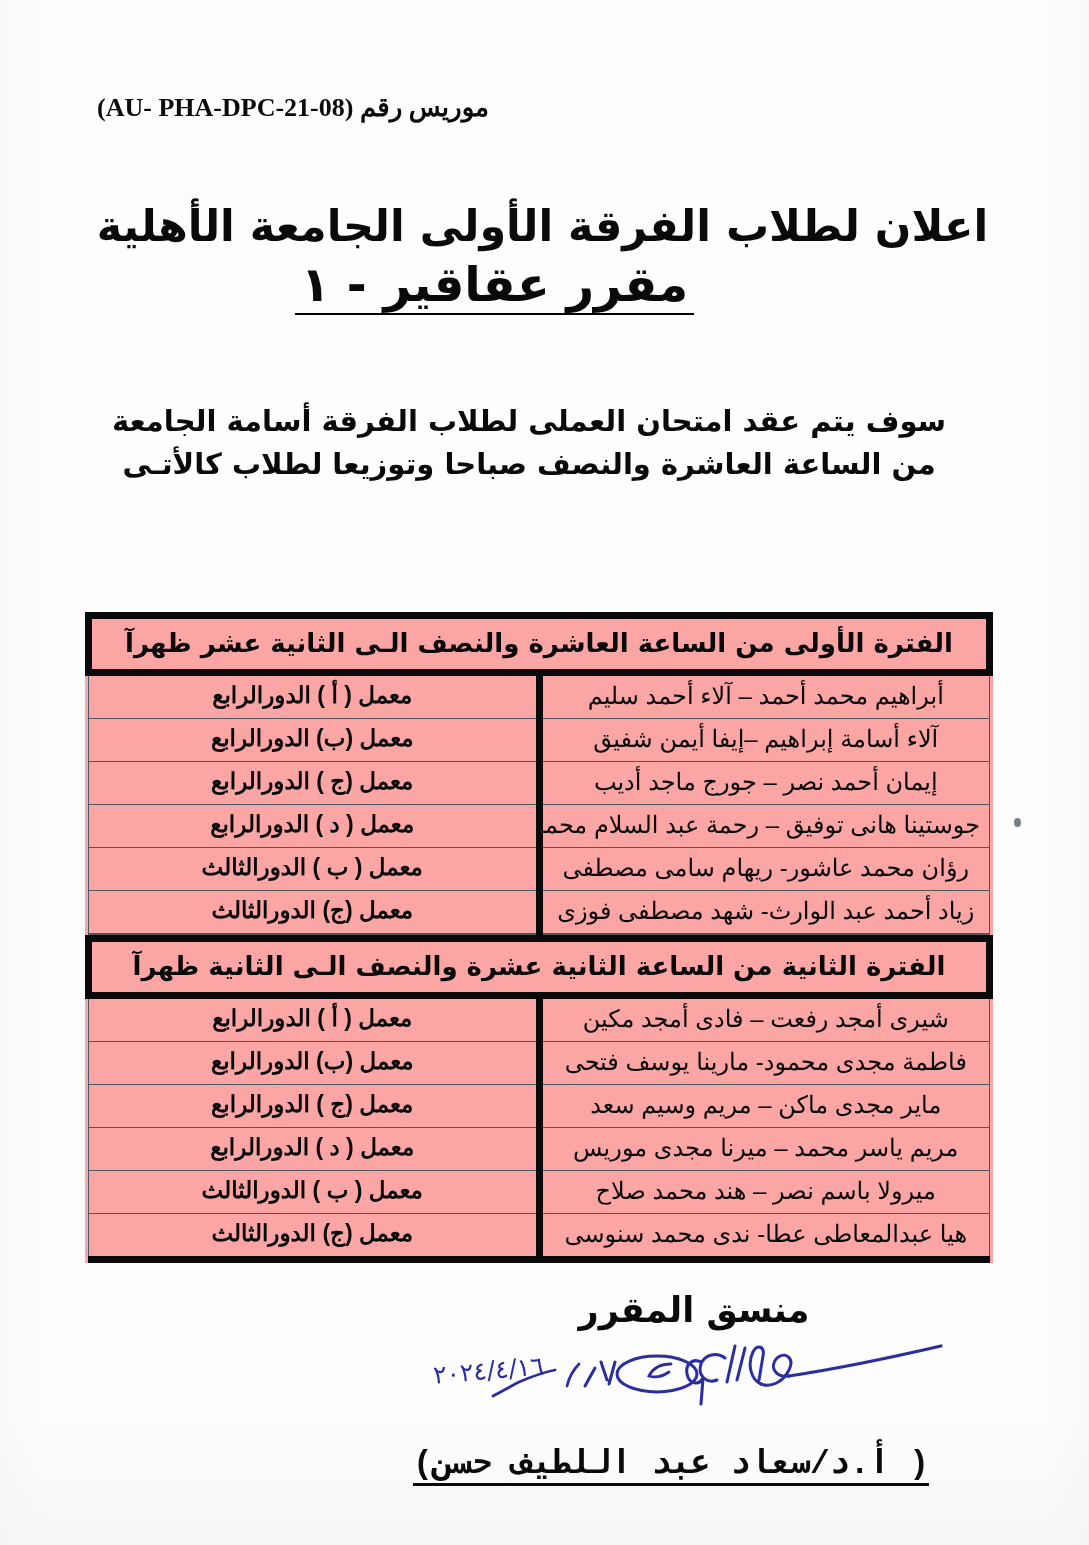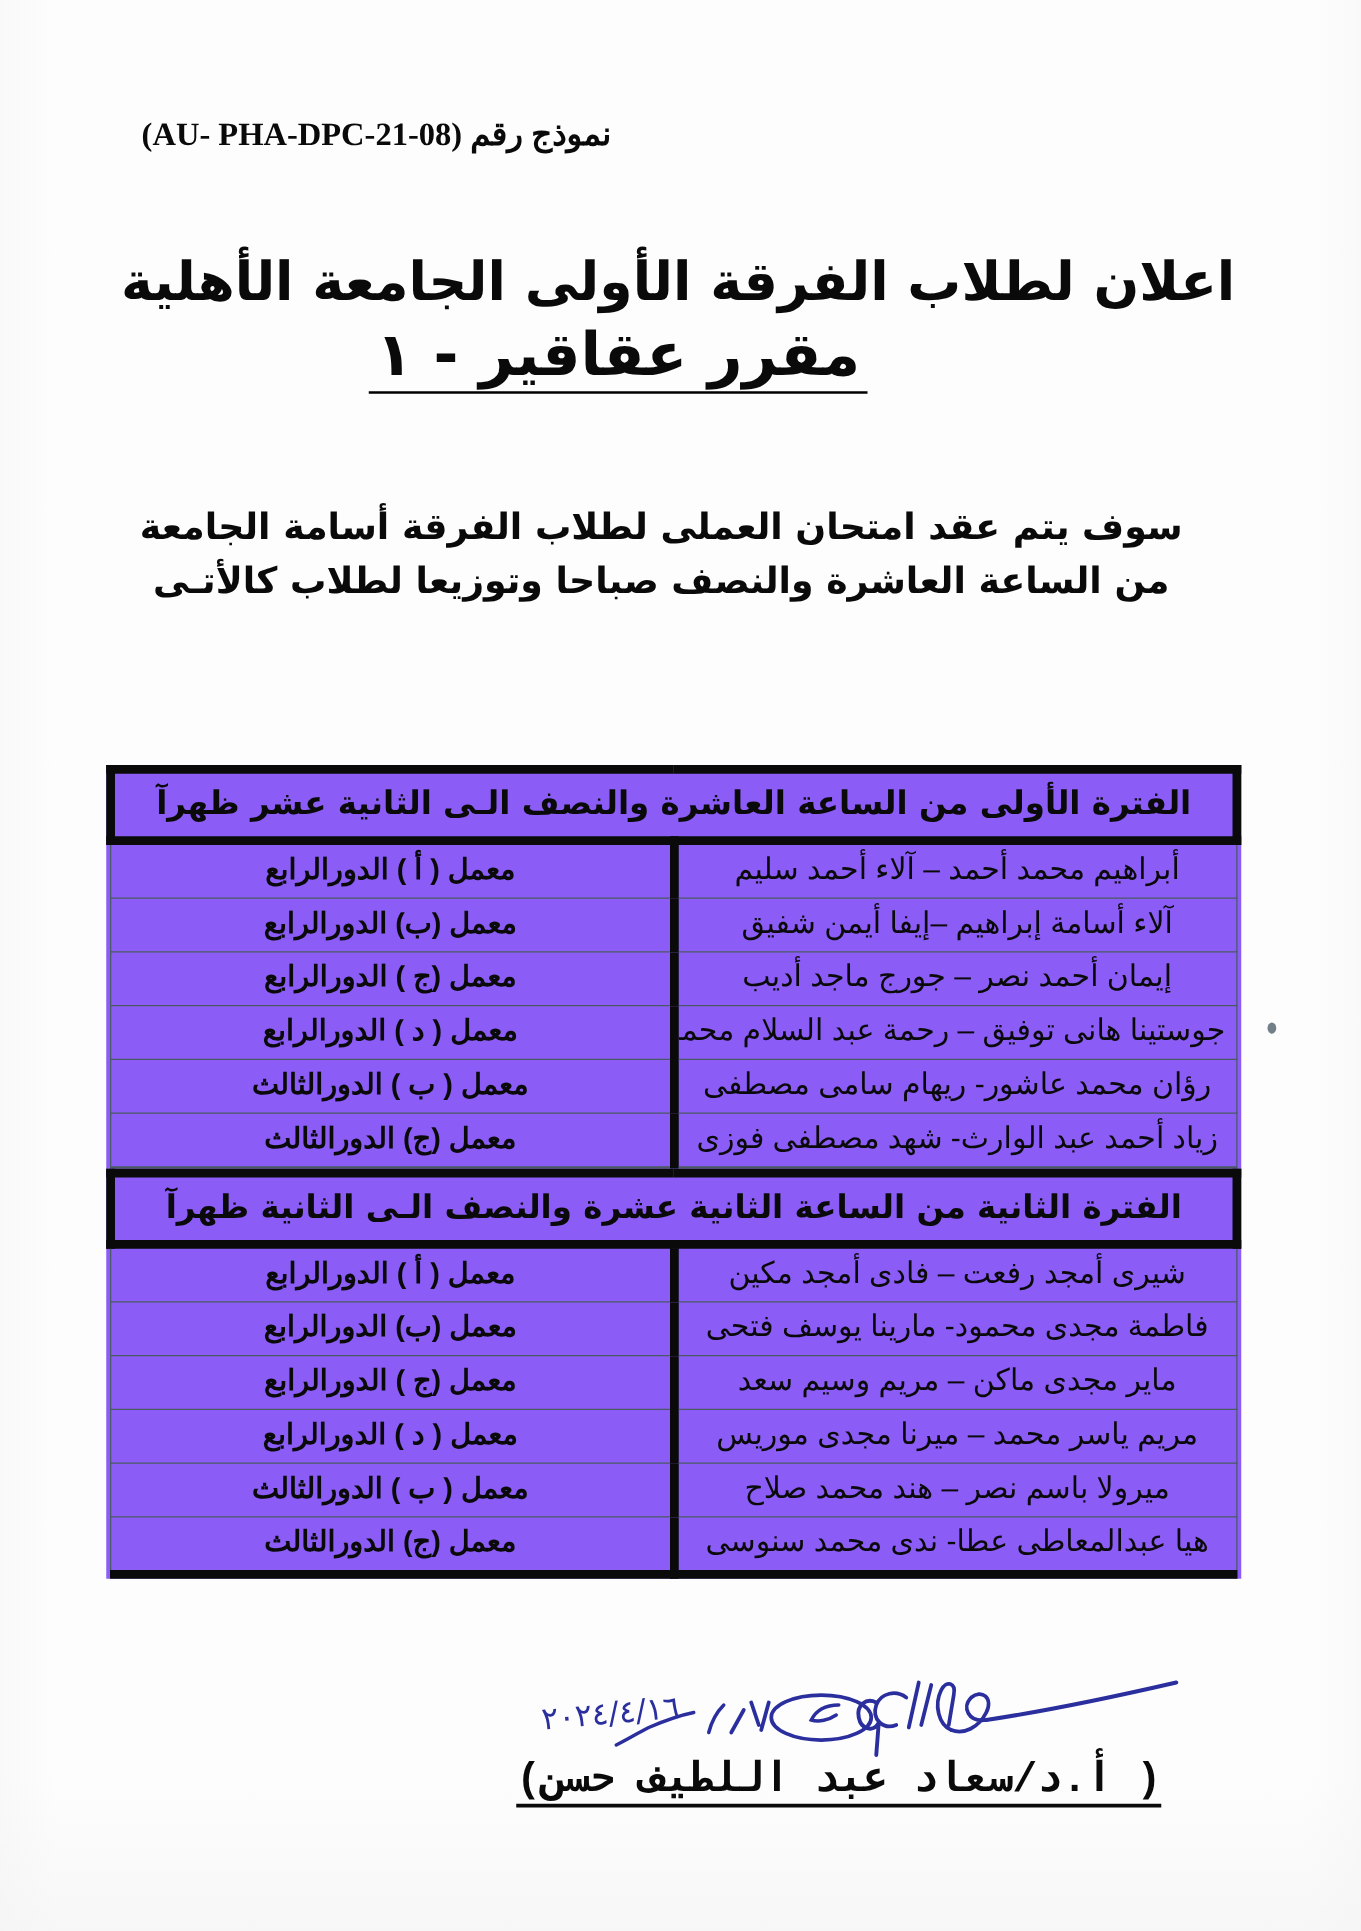--- a/index.html
+++ b/index.html
@@ -107,21 +107,21 @@
     position: absolute;
     top: 612px;
     right: 96px;
     width: 908px;
   }
   .sched-table {
     width: 100%;
     border-collapse: collapse;
     direction: rtl;
     table-layout: fixed;
-    background: #8b5cf6;
+    background: #fca5a5;
   }
   .sched-table + .sched-table {
     margin-top: 0px;
   }
   .period-head td {
     border-top: 7px solid #0a0a0a;
     border-bottom: 7px solid #0a0a0a;
     border-left: 7px solid #0a0a0a;
     border-right: 7px solid #0a0a0a;
     text-align: center;
@@ -225,21 +225,21 @@
     opacity: .85;
   }
 </style>
 </head>
 <body>
 
 <div class="page">
   <div class="scan-tint"></div>
 
   <div class="form-no">
-    <span>نموذج رقم (</span><span class="code">AU- PHA-DPC-21-08</span><span>)</span>
+    <span>موريس رقم (</span><span class="code">AU- PHA-DPC-21-08</span><span>)</span>
   </div>
 
   <div class="title-block">
     <div class="title-main">اعلان لطلاب الفرقة الأولى الجامعة الأهلية</div>
     <div class="title-sub"><span>مقرر عقاقير - ١</span></div>
   </div>
 
   <div class="body-par">
     <div class="line">سوف يتم عقد امتحان العملى  لطلاب الفرقة أسامة الجامعة</div>
     <div class="line">من الساعة العاشرة والنصف صباحا وتوزيعا لطلاب كالأتـى</div>
@@ -309,20 +309,21 @@
           <td class="lab">معمل (ج)  الدورالثالث</td>
         </tr>
       </tbody>
     </table>
 
   </div>
 
   <div class="speck"></div>
 
   <div class="sign-block">
+    <div class="sign-title">منسق المقرر</div>
     <div class="sign-name"><span class="u2">( أ.د/سعاد عبد اللطيف حسن)</span></div>
   </div>
 
   <div class="ink">
     <svg width="470" height="110" viewBox="0 0 470 110" fill="none">
       <path d="M452 28 C400 40, 340 52, 300 58" stroke="#2b2f9e" stroke-width="3.2" stroke-linecap="round"></path>
       <path d="M300 58 C286 60, 280 48, 288 40 C296 33, 306 40, 300 52 C294 64, 282 70, 272 66" stroke="#2b2f9e" stroke-width="3" stroke-linecap="round" fill="none"></path>
       <path d="M272 66 C262 62, 258 46, 264 34 C268 26, 276 28, 274 38 L270 62" stroke="#2b2f9e" stroke-width="3" stroke-linecap="round" fill="none"></path>
       <path d="M256 30 L248 62" stroke="#2b2f9e" stroke-width="3" stroke-linecap="round"></path>
       <path d="M246 28 L238 64" stroke="#2b2f9e" stroke-width="3" stroke-linecap="round"></path>

